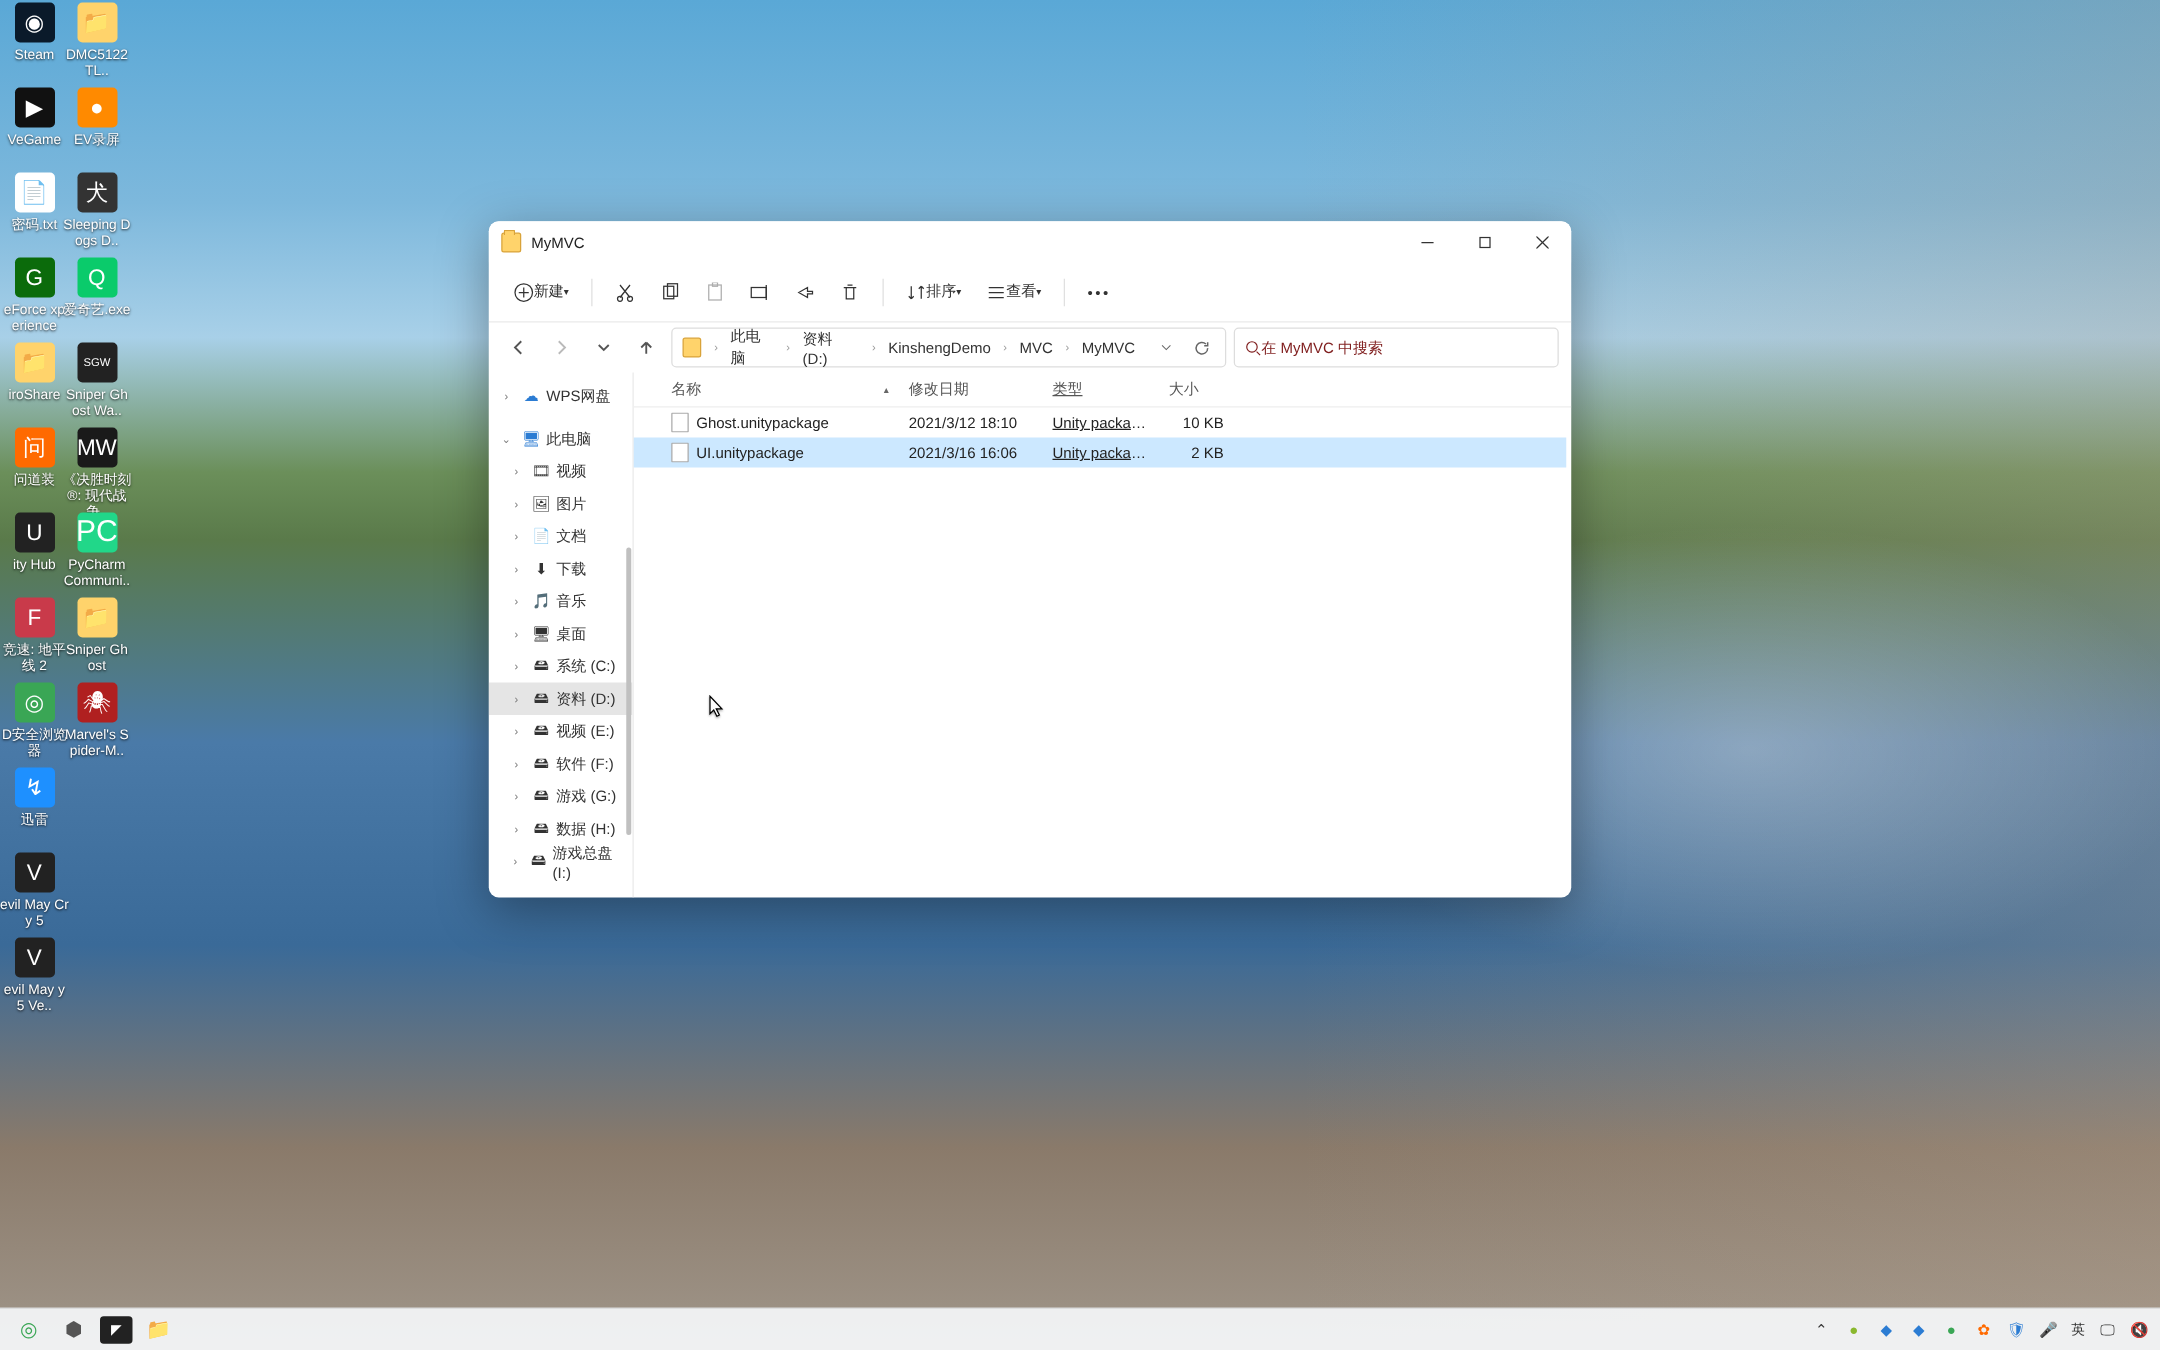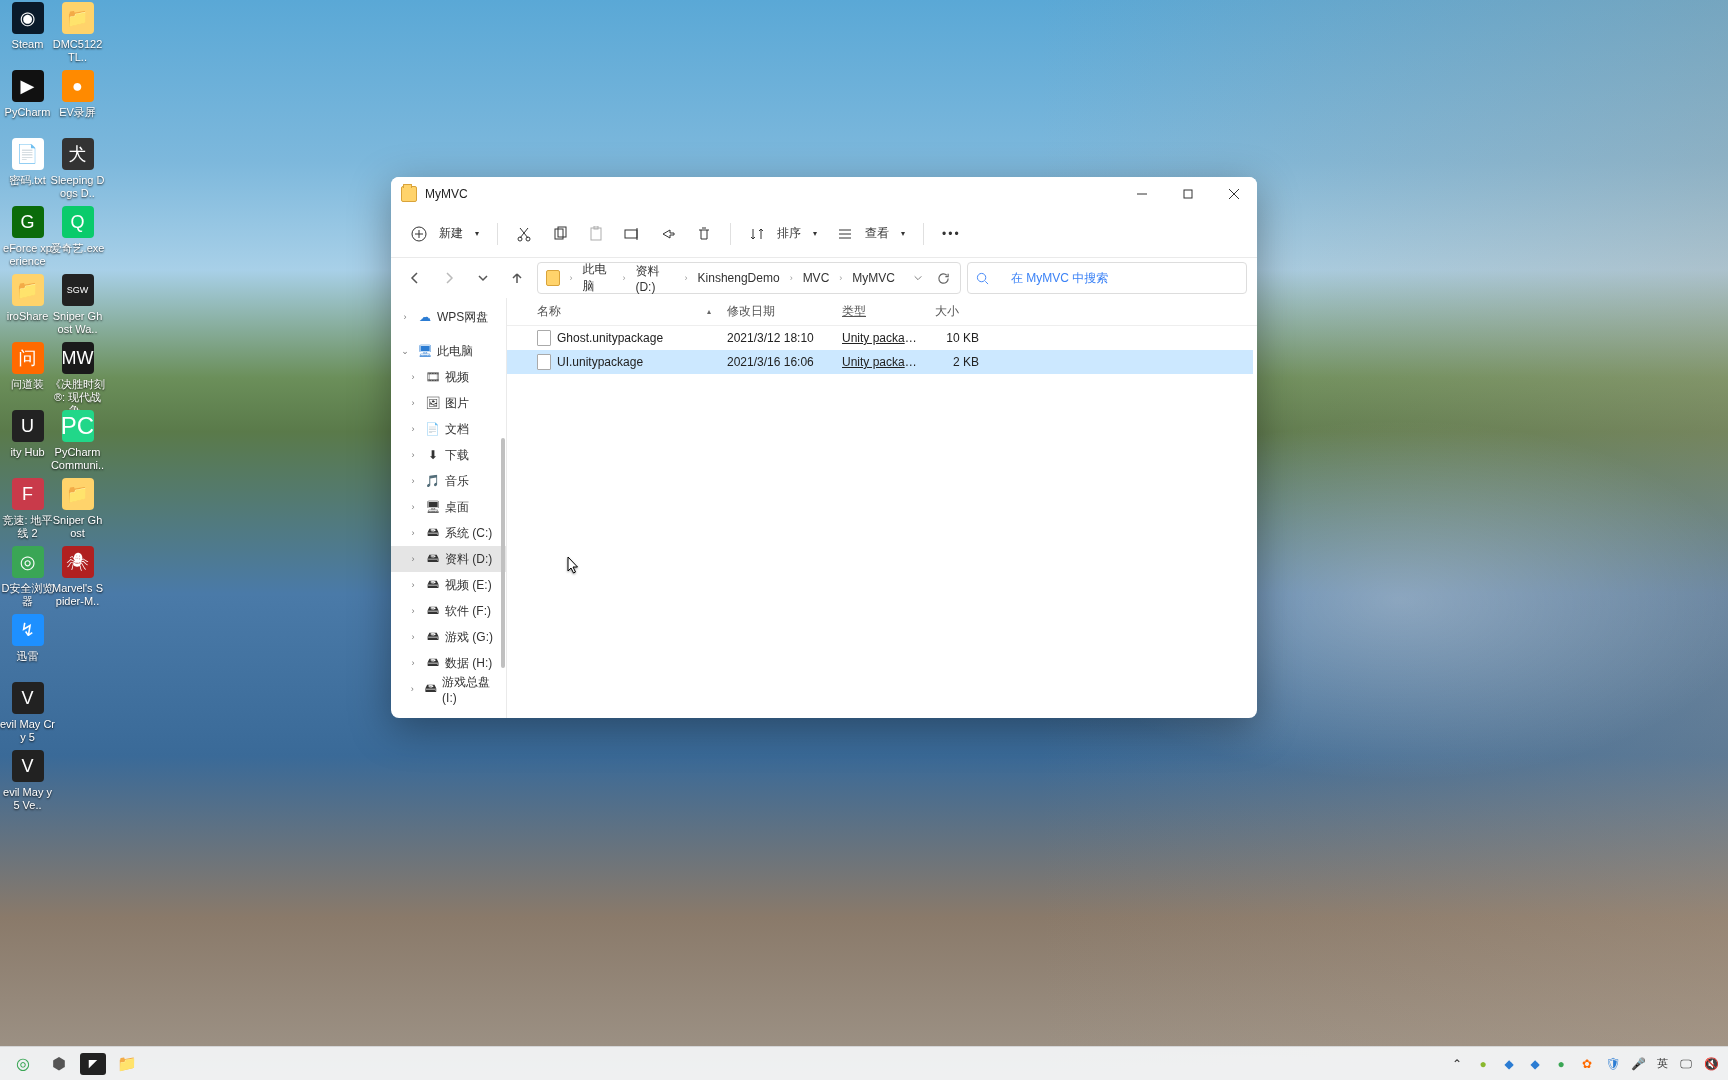--- a/index.html
+++ b/index.html
@@ -32,33 +32,33 @@
   overflow: hidden;
 }
 .titlebar { height: 33px; display: flex; align-items: center; padding: 0 0 0 10px; background:#fff; }
 .titlebar .folder-ico { width:16px; height:16px; background:#ffd36b; border-radius:2px; margin-right:8px; border:1px solid #d9a33a; position:relative;}
 .titlebar .folder-ico::before{content:"";position:absolute;top:-3px;left:1px;width:7px;height:3px;background:#ffd36b;border-radius:1px 1px 0 0;border:1px solid #d9a33a;border-bottom:none;}
 .titlebar .title { font-size: 12px; color:#222; flex:0 0 auto; }
 .titlebar .spacer { flex:1; }
 .win-btn { width:46px; height:33px; display:flex; align-items:center; justify-content:center; color:#333; }
 .win-btn svg { width:10px; height:10px; }
 .toolbar { height:48px; display:flex; align-items:center; padding:0 12px; gap:4px; border-bottom:1px solid #eaeaea; }
-.tb-btn { height:34px; padding:0 8px; display:flex; align-items:center; gap:12px; border-radius:4px; color:#333; font-size:12px; }
+.tb-btn { height:34px; padding:0 8px; display:flex; align-items:center; gap:0; border-radius:4px; color:#333; font-size:12px; }
 .tb-btn svg { width:16px; height:16px; }
 .tb-sep { width:1px; height:22px; background:#e0e0e0; margin:0 6px; }
 .nav-row { height:40px; display:flex; align-items:center; padding:0 10px; gap:6px; }
 .nav-btn { width:28px; height:28px; display:flex; align-items:center; justify-content:center; border-radius:4px; color:#555;}
 .nav-btn svg{width:14px;height:14px;}
 .addr { flex:1; height:32px; border:1px solid #ddd; border-radius:4px; display:flex; align-items:center; padding:0 6px 0 8px; gap:4px; font-size:12px; color:#333;}
 .addr .folder-mini { width:16px; height:16px; background:#ffd36b; border-radius:2px; border:1px solid #d9a33a; margin-right:4px;}
 .addr .crumb { padding:2px 4px; border-radius:3px; cursor:pointer;}
 .addr .chev { color:#999; font-size:9px; padding:0 2px;}
 .addr .spacer{flex:1;}
 .addr-ctl { width:26px; height:26px; display:flex; align-items:center; justify-content:center; color:#666;}
-.search { width:280px; height:32px; border:1px solid #ddd; border-radius:4px; display:flex; align-items:center; padding:0 8px; gap:22px; color:#3b82f6; font-size:12px;}
+.search { width:260px; height:32px; border:1px solid #ddd; border-radius:4px; display:flex; align-items:center; padding:0 8px; gap:0; color:#7f1d1d; font-size:12px;}
 .body { flex:1; display:flex; min-height:0; }
 .sidebar { width:116px; border-right:1px solid #eaeaea; padding:6px 0; overflow-y:auto; font-size:12px; position:relative;}
 .side-item { height:26px; display:flex; align-items:center; padding:0 4px 0 0; gap:4px; cursor:pointer; color:#333;}
 .side-item.selected{background:#e5e5e5;}
 .side-item .exp { width:16px; text-align:center; color:#777; font-size:9px;}
 .side-item .ico { width:16px; height:16px; display:flex; align-items:center; justify-content:center; font-size:12px;}
 .side-item.lvl1 { padding-left:6px;}
 .side-item.lvl2 { padding-left:14px;}
 .side-scroll-thumb { position:absolute; right:1px; top:140px; width:4px; height:230px; background:#c0c0c0; border-radius:2px;}
 .main { flex:1; display:flex; flex-direction:column;}
@@ -98,21 +98,21 @@
       <div class="d-icon" style="left: 0px; top: 2px;">
         <div class="glyph" style="background:#0a1a2a;color:#fff;font-size:18px">◉</div>
         <div class="lbl">Steam</div>
       </div>
       <div class="d-icon" style="left: 50px; top: 2px;">
         <div class="glyph" style="background:#ffd36b;color:#fff;font-size:18px">📁</div>
         <div class="lbl">DMC5122TL..</div>
       </div>
       <div class="d-icon" style="left: 0px; top: 70px;">
         <div class="glyph" style="background:#111;color:#fff;font-size:18px">▶</div>
-        <div class="lbl">PyCharm</div>
+        <div class="lbl">VeGame</div>
       </div>
       <div class="d-icon" style="left: 50px; top: 70px;">
         <div class="glyph" style="background:#ff8a00;color:#fff;font-size:18px">●</div>
         <div class="lbl">EV录屏</div>
       </div>
       <div class="d-icon" style="left: 0px; top: 138px;">
         <div class="glyph" style="background:#fff;color:#fff;font-size:18px">📄</div>
         <div class="lbl">密码.txt</div>
       </div>
       <div class="d-icon" style="left: 50px; top: 138px;">

